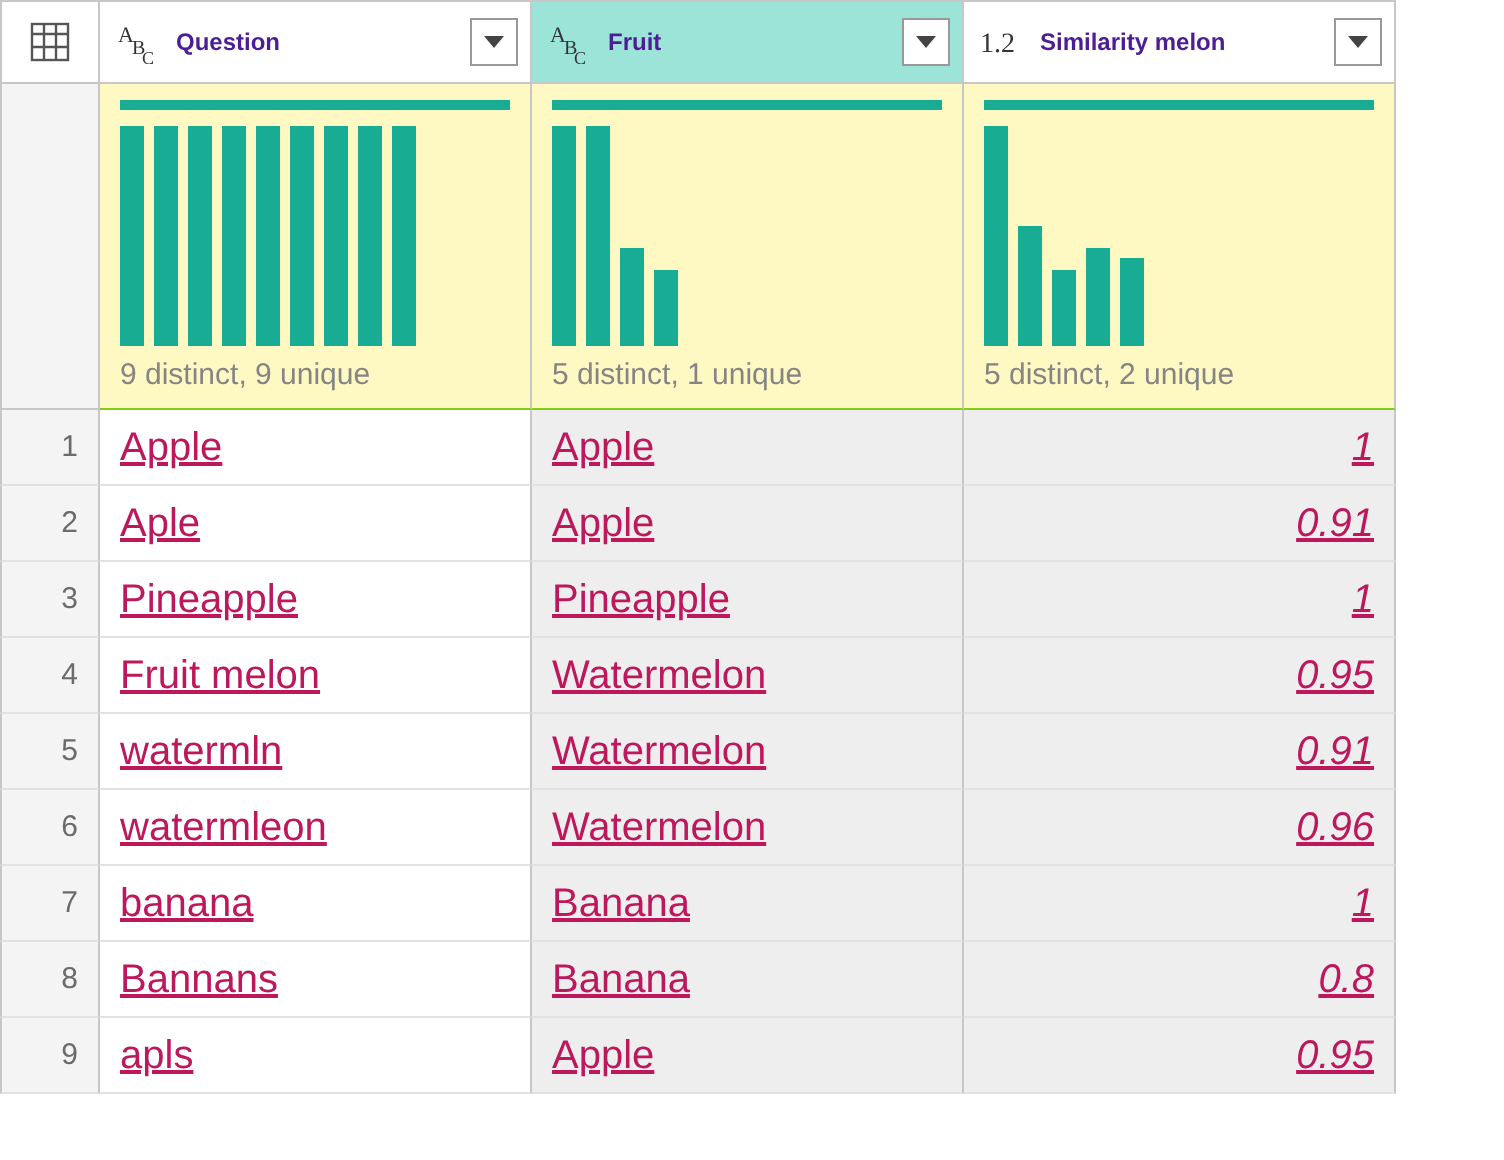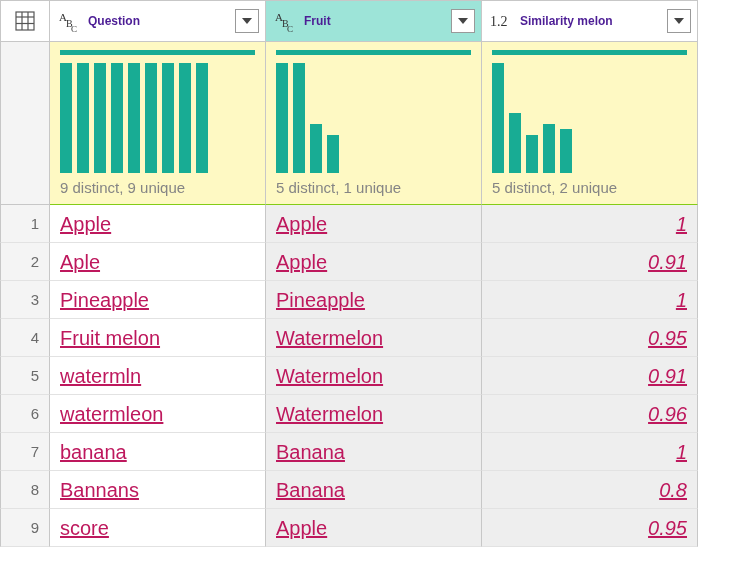--- a/index.html
+++ b/index.html
@@ -265,16 +265,16 @@
     <div class="data-cell dim num">0.96</div>
     <div class="rownum">7</div>
     <div class="data-cell">banana</div>
     <div class="data-cell dim">Banana</div>
     <div class="data-cell dim num">1</div>
     <div class="rownum">8</div>
     <div class="data-cell">Bannans</div>
     <div class="data-cell dim">Banana</div>
     <div class="data-cell dim num">0.8</div>
     <div class="rownum">9</div>
-    <div class="data-cell">score</div>
+    <div class="data-cell">apls</div>
     <div class="data-cell dim">Apple</div>
     <div class="data-cell dim num">0.95</div>
   </div>
 
 </body></html>

